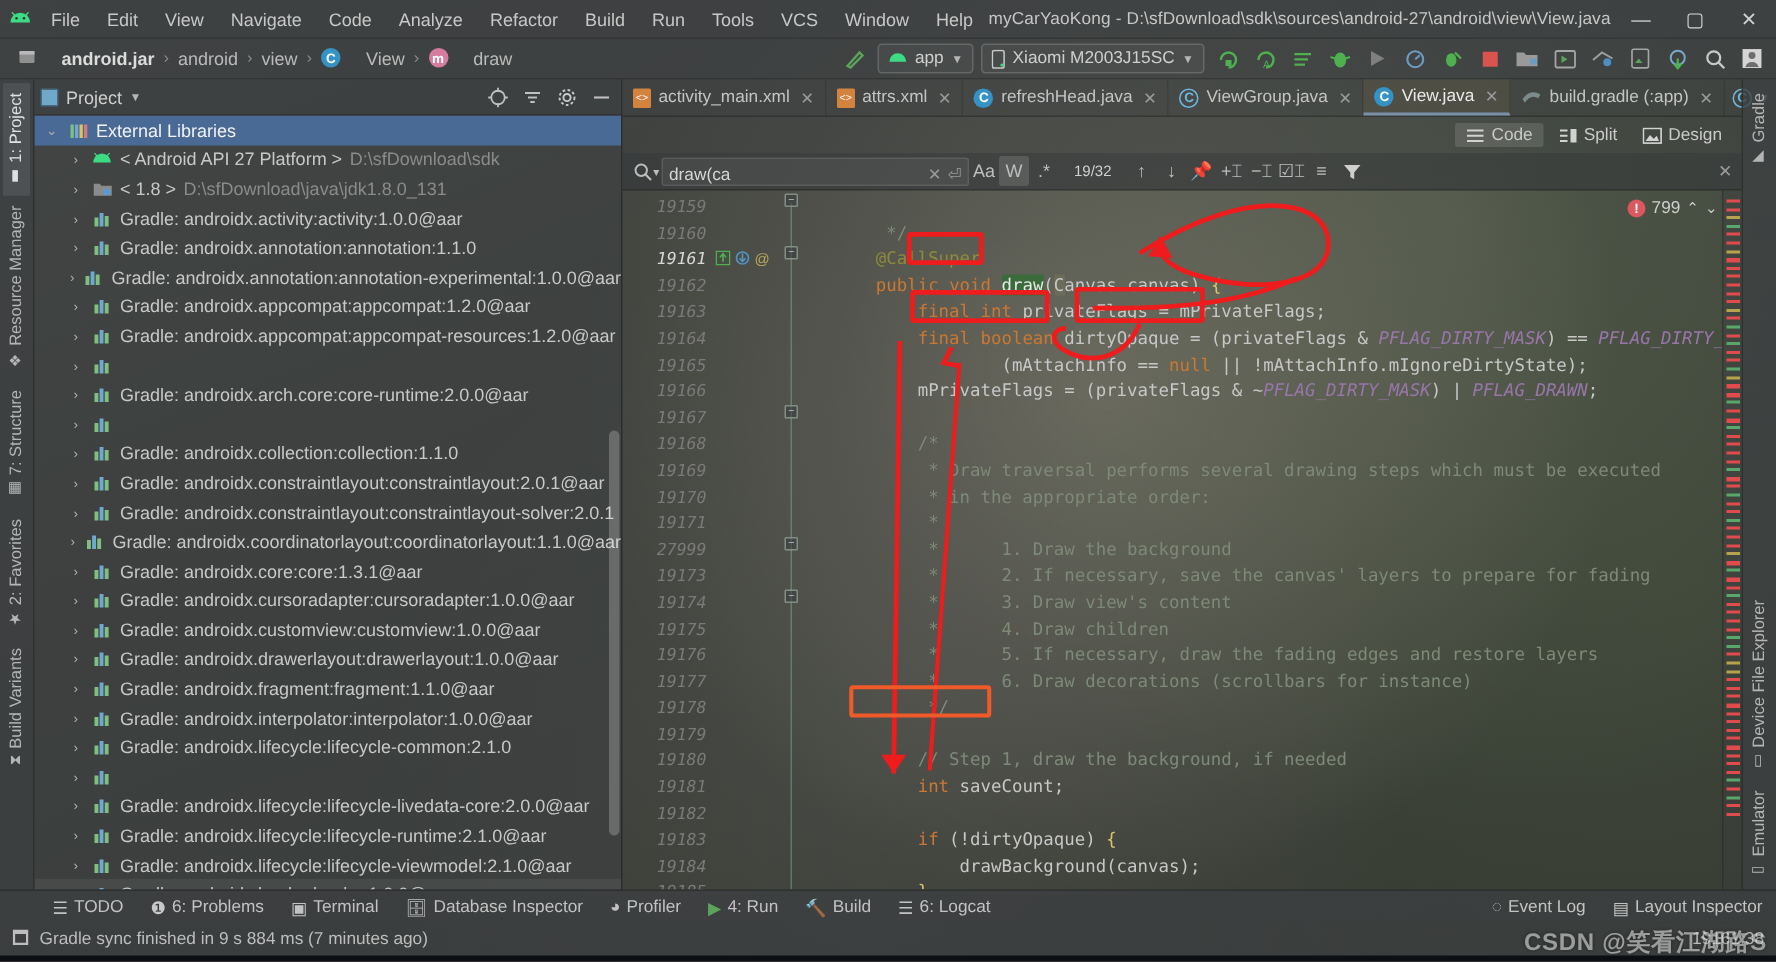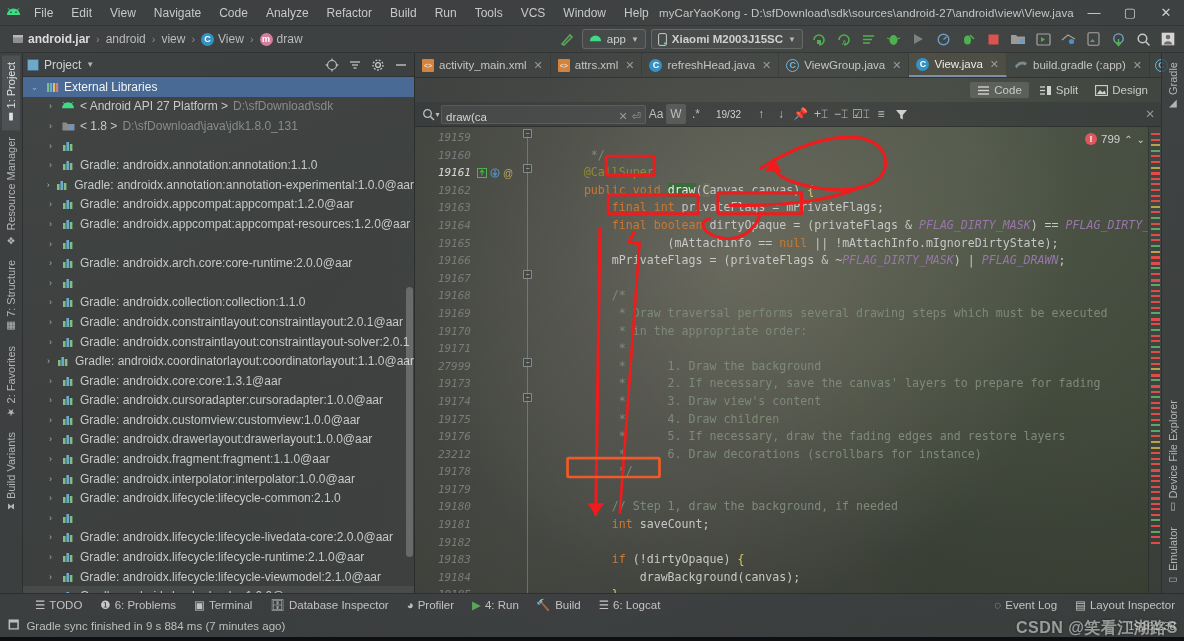--- a/index.html
+++ b/index.html
@@ -49,21 +49,21 @@
     font-size: 13px; color: #d0d0d0; }
 
   
   .navbar {
     height: 27px; display: flex; align-items: center;
     background: rgba(60,63,65,0.72);
     padding-left: 8px; gap: 0px;
     border-bottom: 1px solid rgba(0,0,0,0.20);
     font-size: 12px;
   }
-  .crumb { display: flex; align-items: center; gap: 4px; padding: 2px 4px; white-space: nowrap; }
+  .crumb { display: flex; align-items: flex-start; gap: 17px; padding: 2px 4px; white-space: nowrap; }
   .crumb.bold { font-weight: bold; color: #dcdcdc; }
   .crumb-sep { color: #8c8c8c; padding: 0 2px; font-size: 11px; }
   .cls-badge {
     width: 13px; height: 13px; border-radius: 50%; background: #3592c4;
     color: #fff; font-size: 9px; display: flex; align-items: center; justify-content: center;
     font-weight: bold;
   }
   .mth-badge {
     width: 13px; height: 13px; border-radius: 50%; background: #d77b9f;
     color: #fff; font-size: 9px; display: flex; align-items: center; justify-content: center;
@@ -74,21 +74,21 @@
   .run-config {
     display: flex; align-items: center; gap: 5px;
     border: 1px solid rgba(255,255,255,0.16); border-radius: 3px;
     padding: 1px 6px; height: 20px; background: rgba(255,255,255,0.04);
     font-size: 11.5px; color: #cfcfcf; white-space: nowrap;
   }
   .device-sel {
     display: flex; align-items: center; gap: 5px;
     border: 1px solid rgba(255,255,255,0.16); border-radius: 3px;
     padding: 1px 6px; height: 20px; background: rgba(255,255,255,0.04);
-    font-size: 11.5px; color: #cfcfcf; white-space: nowrap; font-weight: bold;
+    font-size: 11.5px; color: #cfcfcf; white-space: nowrap;
   }
   .caret { font-size: 8px; color: #b5b5b5; }
   .tbicon { width: 20px; height: 20px; display: flex; align-items: center; justify-content: center; }
 
   
   .body-split { display: flex; height: 540px; }
 
   
   .vtabs {
     width: 23px; background: rgba(60,63,65,0.78);
@@ -562,20 +562,21 @@
             </div>
             <div class="trow" style="padding-left: 22px;">
               <span class="tw">›</span>
               <span class="ticon">
                 <svg width="13" height="12" viewBox="0 0 13 12">
                   <rect x="1" y="5" width="2.6" height="6" fill="#7fbf7f"></rect>
                   <rect x="4.4" y="2" width="2.6" height="9" fill="#6fa8d0"></rect>
                   <rect x="7.8" y="4" width="2.6" height="7" fill="#7fbf7f"></rect>
                 </svg>
               </span>
+              <span>Gradle: androidx.activity:activity:1.0.0@aar</span>
             </div>
             <div class="trow" style="padding-left: 22px;">
               <span class="tw">›</span>
               <span class="ticon">
                 <svg width="13" height="12" viewBox="0 0 13 12">
                   <rect x="1" y="5" width="2.6" height="6" fill="#7fbf7f"></rect>
                   <rect x="4.4" y="2" width="2.6" height="9" fill="#6fa8d0"></rect>
                   <rect x="7.8" y="4" width="2.6" height="7" fill="#7fbf7f"></rect>
                 </svg>
               </span>
@@ -944,21 +945,21 @@
             <div class="gline">19167</div>
             <div class="gline">19168</div>
             <div class="gline">19169</div>
             <div class="gline">19170</div>
             <div class="gline">19171</div>
             <div class="gline">27999</div>
             <div class="gline">19173</div>
             <div class="gline">19174</div>
             <div class="gline">19175</div>
             <div class="gline">19176</div>
-            <div class="gline">23212</div>
+            <div class="gline">19177</div>
             <div class="gline">19178</div>
             <div class="gline">19179</div>
             <div class="gline">19180</div>
             <div class="gline">19181</div>
             <div class="gline">19182</div>
             <div class="gline">19183</div>
             <div class="gline">19184</div>
             <div class="gline">19185</div>
           </div>
         <div class="gutter-icons">

